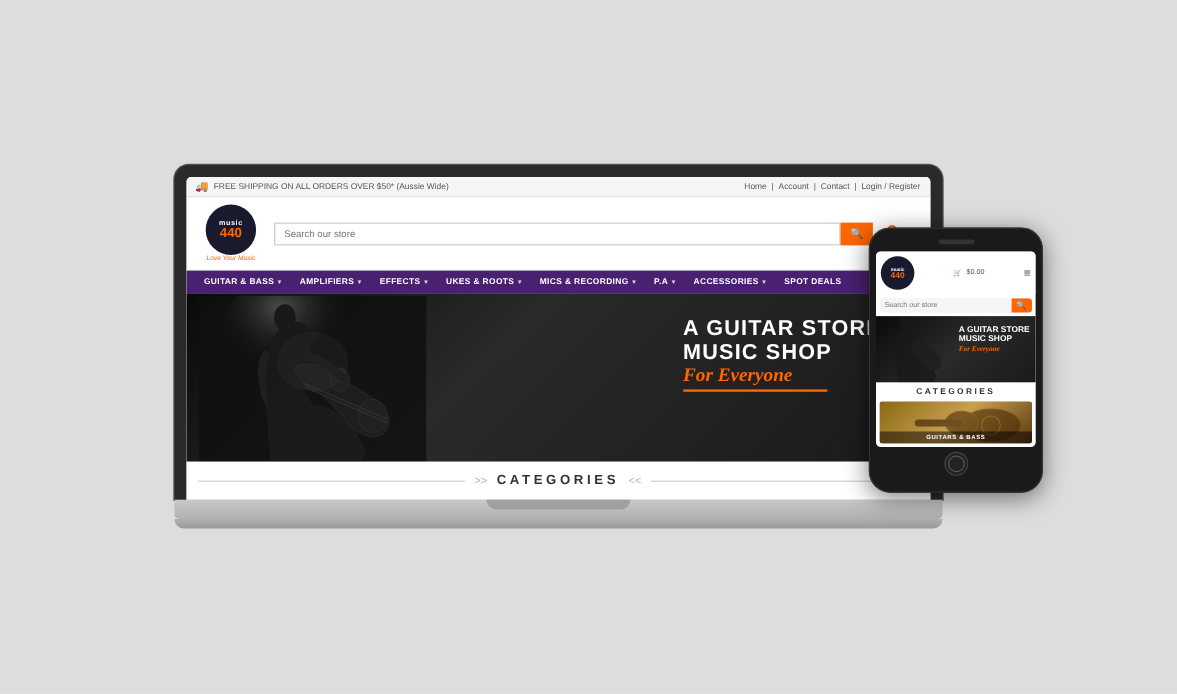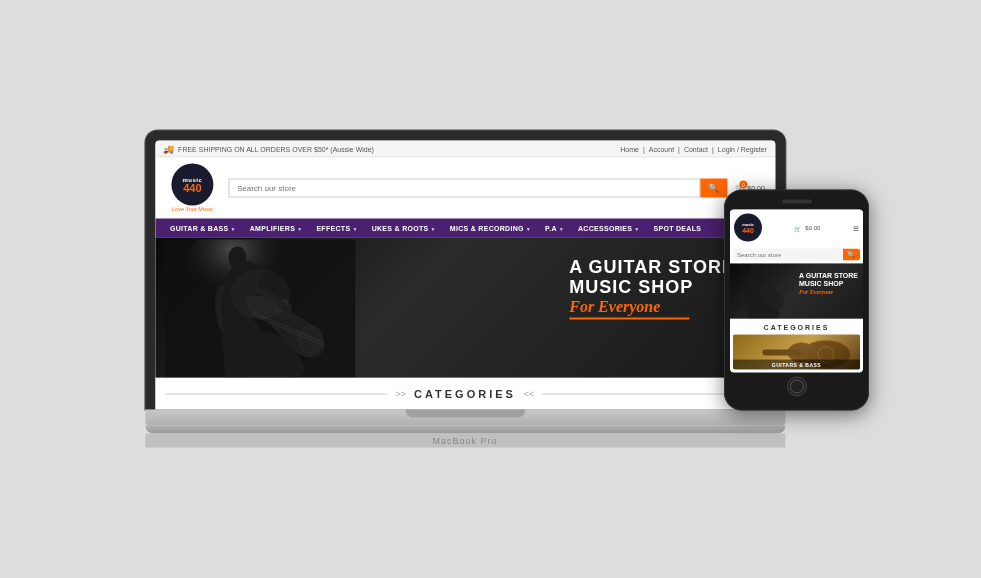--- a/index.html
+++ b/index.html
@@ -663,21 +663,20 @@
             <div class="cat-line"></div>
           </div>
         </div>
 
       </div>
     </div>
     <div class="laptop-base">
       <div class="laptop-notch"></div>
     </div>
     <div class="laptop-foot"></div>
-    <div class="laptop-label">MacBook Pro</div>
   </div>
 
   <div class="phone">
     <div class="phone-outer">
       <div class="phone-speaker"></div>
 
       <div class="phone-screen">
 
         <div class="phone-header">
           <div class="phone-logo">

